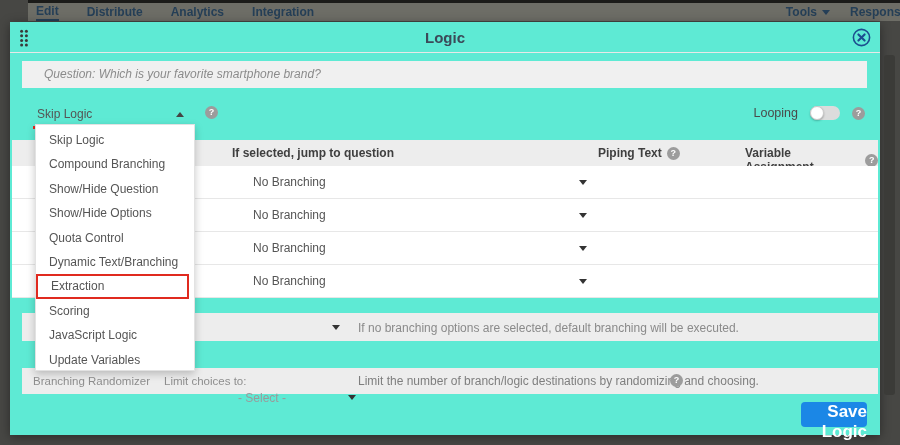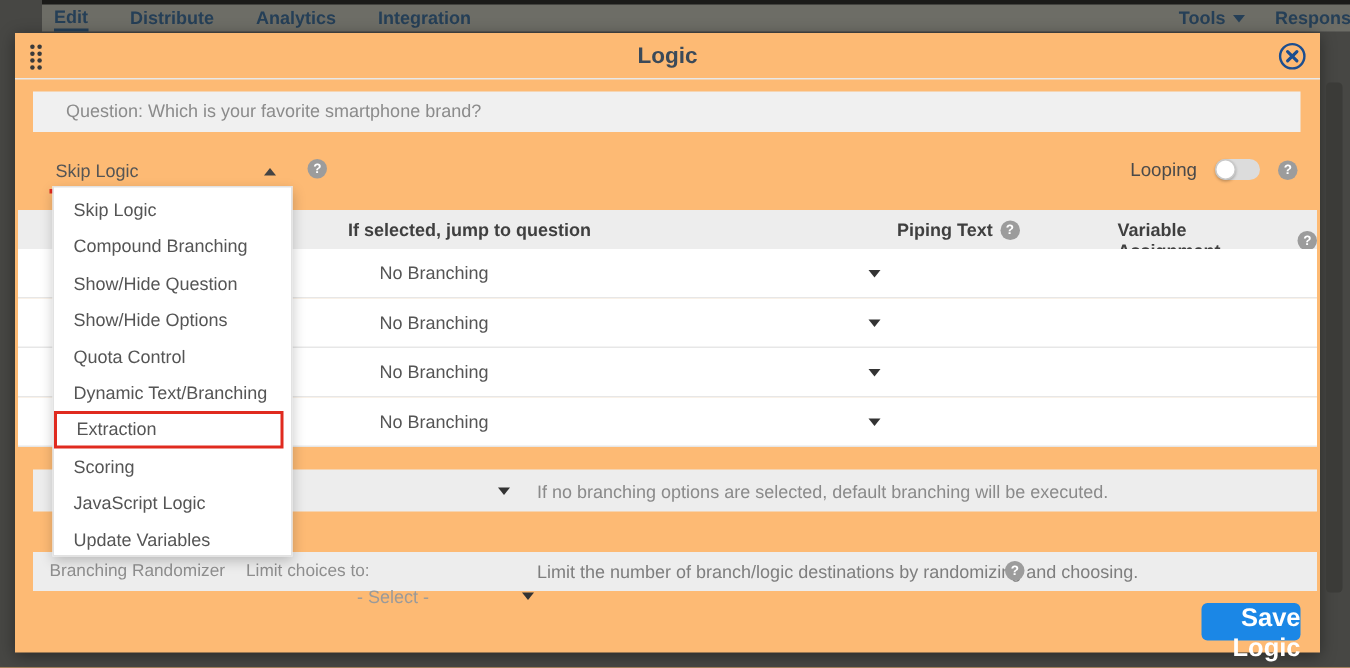--- a/index.html
+++ b/index.html
@@ -12,31 +12,31 @@
             display:flex; align-items:center; justify-content:space-between;margin-left:28px; }
   .nav-left { display:flex; align-items:center; gap:28px; padding-left:8px; }
   .nav-right { display:flex; align-items:center; gap:20px; padding-right:0;text-align:right; }
   .nav-item { font-size:12px; font-weight:bold; color:#253f57; cursor:pointer; line-height:16px; }
   .nav-item.active { border-bottom:2px solid #253f57; }
   .tools-wrap { display:flex; align-items:center; gap:5px; }
   .caret-dn { width:0; height:0; border-left:4px solid transparent; border-right:4px solid transparent; border-top:5px solid #253f57; }
 
   
   .modal { position:absolute; left:10px; top:22px; width:870px; height:413px;
-           background:#fdba74; box-shadow:0 2px 10px rgba(0,0,0,.4); }
+           background:#5eead4; box-shadow:0 2px 10px rgba(0,0,0,.4); }
   .modal-header { position:absolute; left:0; top:0; width:100%; height:31px;
                   border-bottom:1px solid #e8e8e8; }
   .modal-title { position:absolute; left:0; right:0; top:7px; text-align:center;
                  font-size:15px; font-weight:bold; color:#3b4a59; }
   .drag-handle { position:absolute; left:9px; top:7px; cursor:move; }
   .close-btn { position:absolute; right:9px; top:6px; width:19px; height:19px; cursor:pointer; }
 
   .question-bar { position:absolute; left:12px; top:39px; width:845px; height:27px;
                   background:#f0f0f0; color:#8b8b8b; font-size:12px; line-height:27px;
-                  padding-left:22px; }
+                  padding-left:22px;font-style:italic; }
 
   
   .logic-select { position:absolute; left:23px; top:82px; width:157px; height:22px; cursor:pointer; }
   .logic-select .val { position:absolute; left:4px; top:3px; font-size:12px; color:#555; }
   .caret-up { width:0; height:0; border-left:4px solid transparent; border-right:4px solid transparent; border-bottom:5px solid #444; position:absolute; right:6px; top:8px; }
   .red-underline { position:absolute; left:23px; top:104px; width:157px; height:3px; background:#e02a1f; }
   .help { display:inline-block; width:13px; height:13px; border-radius:50%; background:#9c9c9c;
           color:#fff; font-size:9px; font-weight:bold; text-align:center; line-height:13px; cursor:pointer; }
   .help::before { content:"?"; }
   .logic-help { position:absolute; left:195px; top:84px; }

